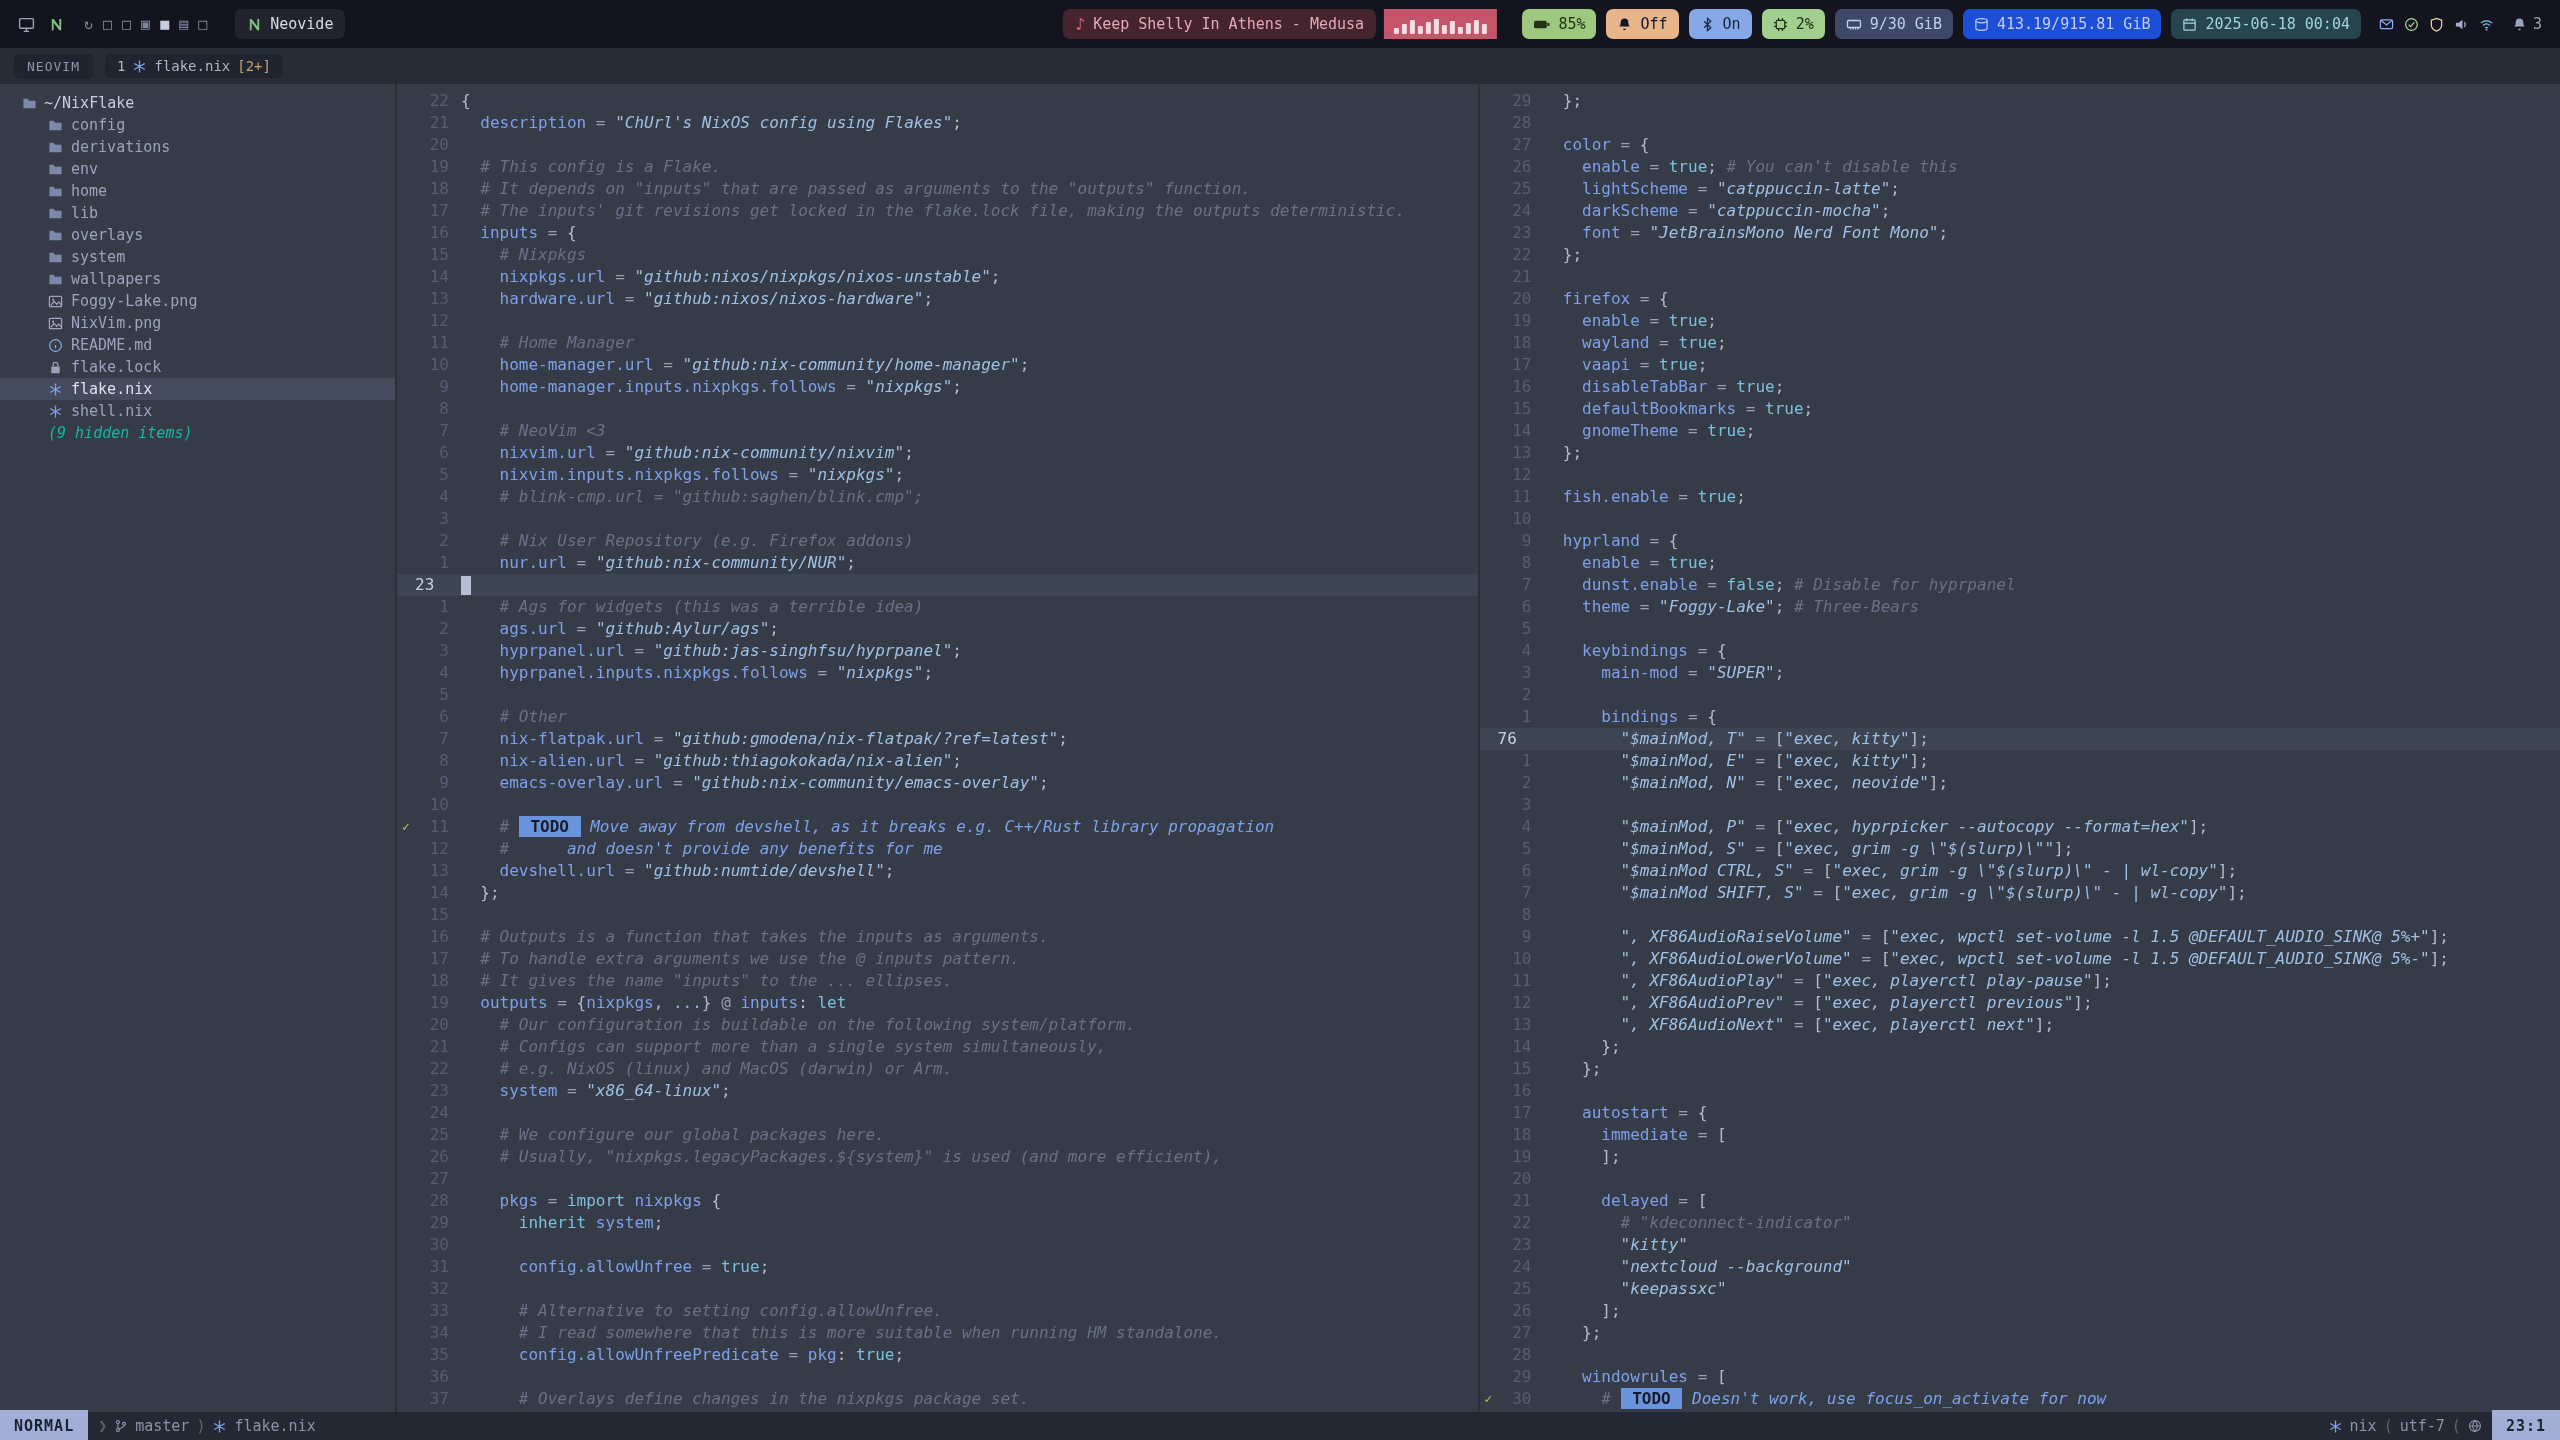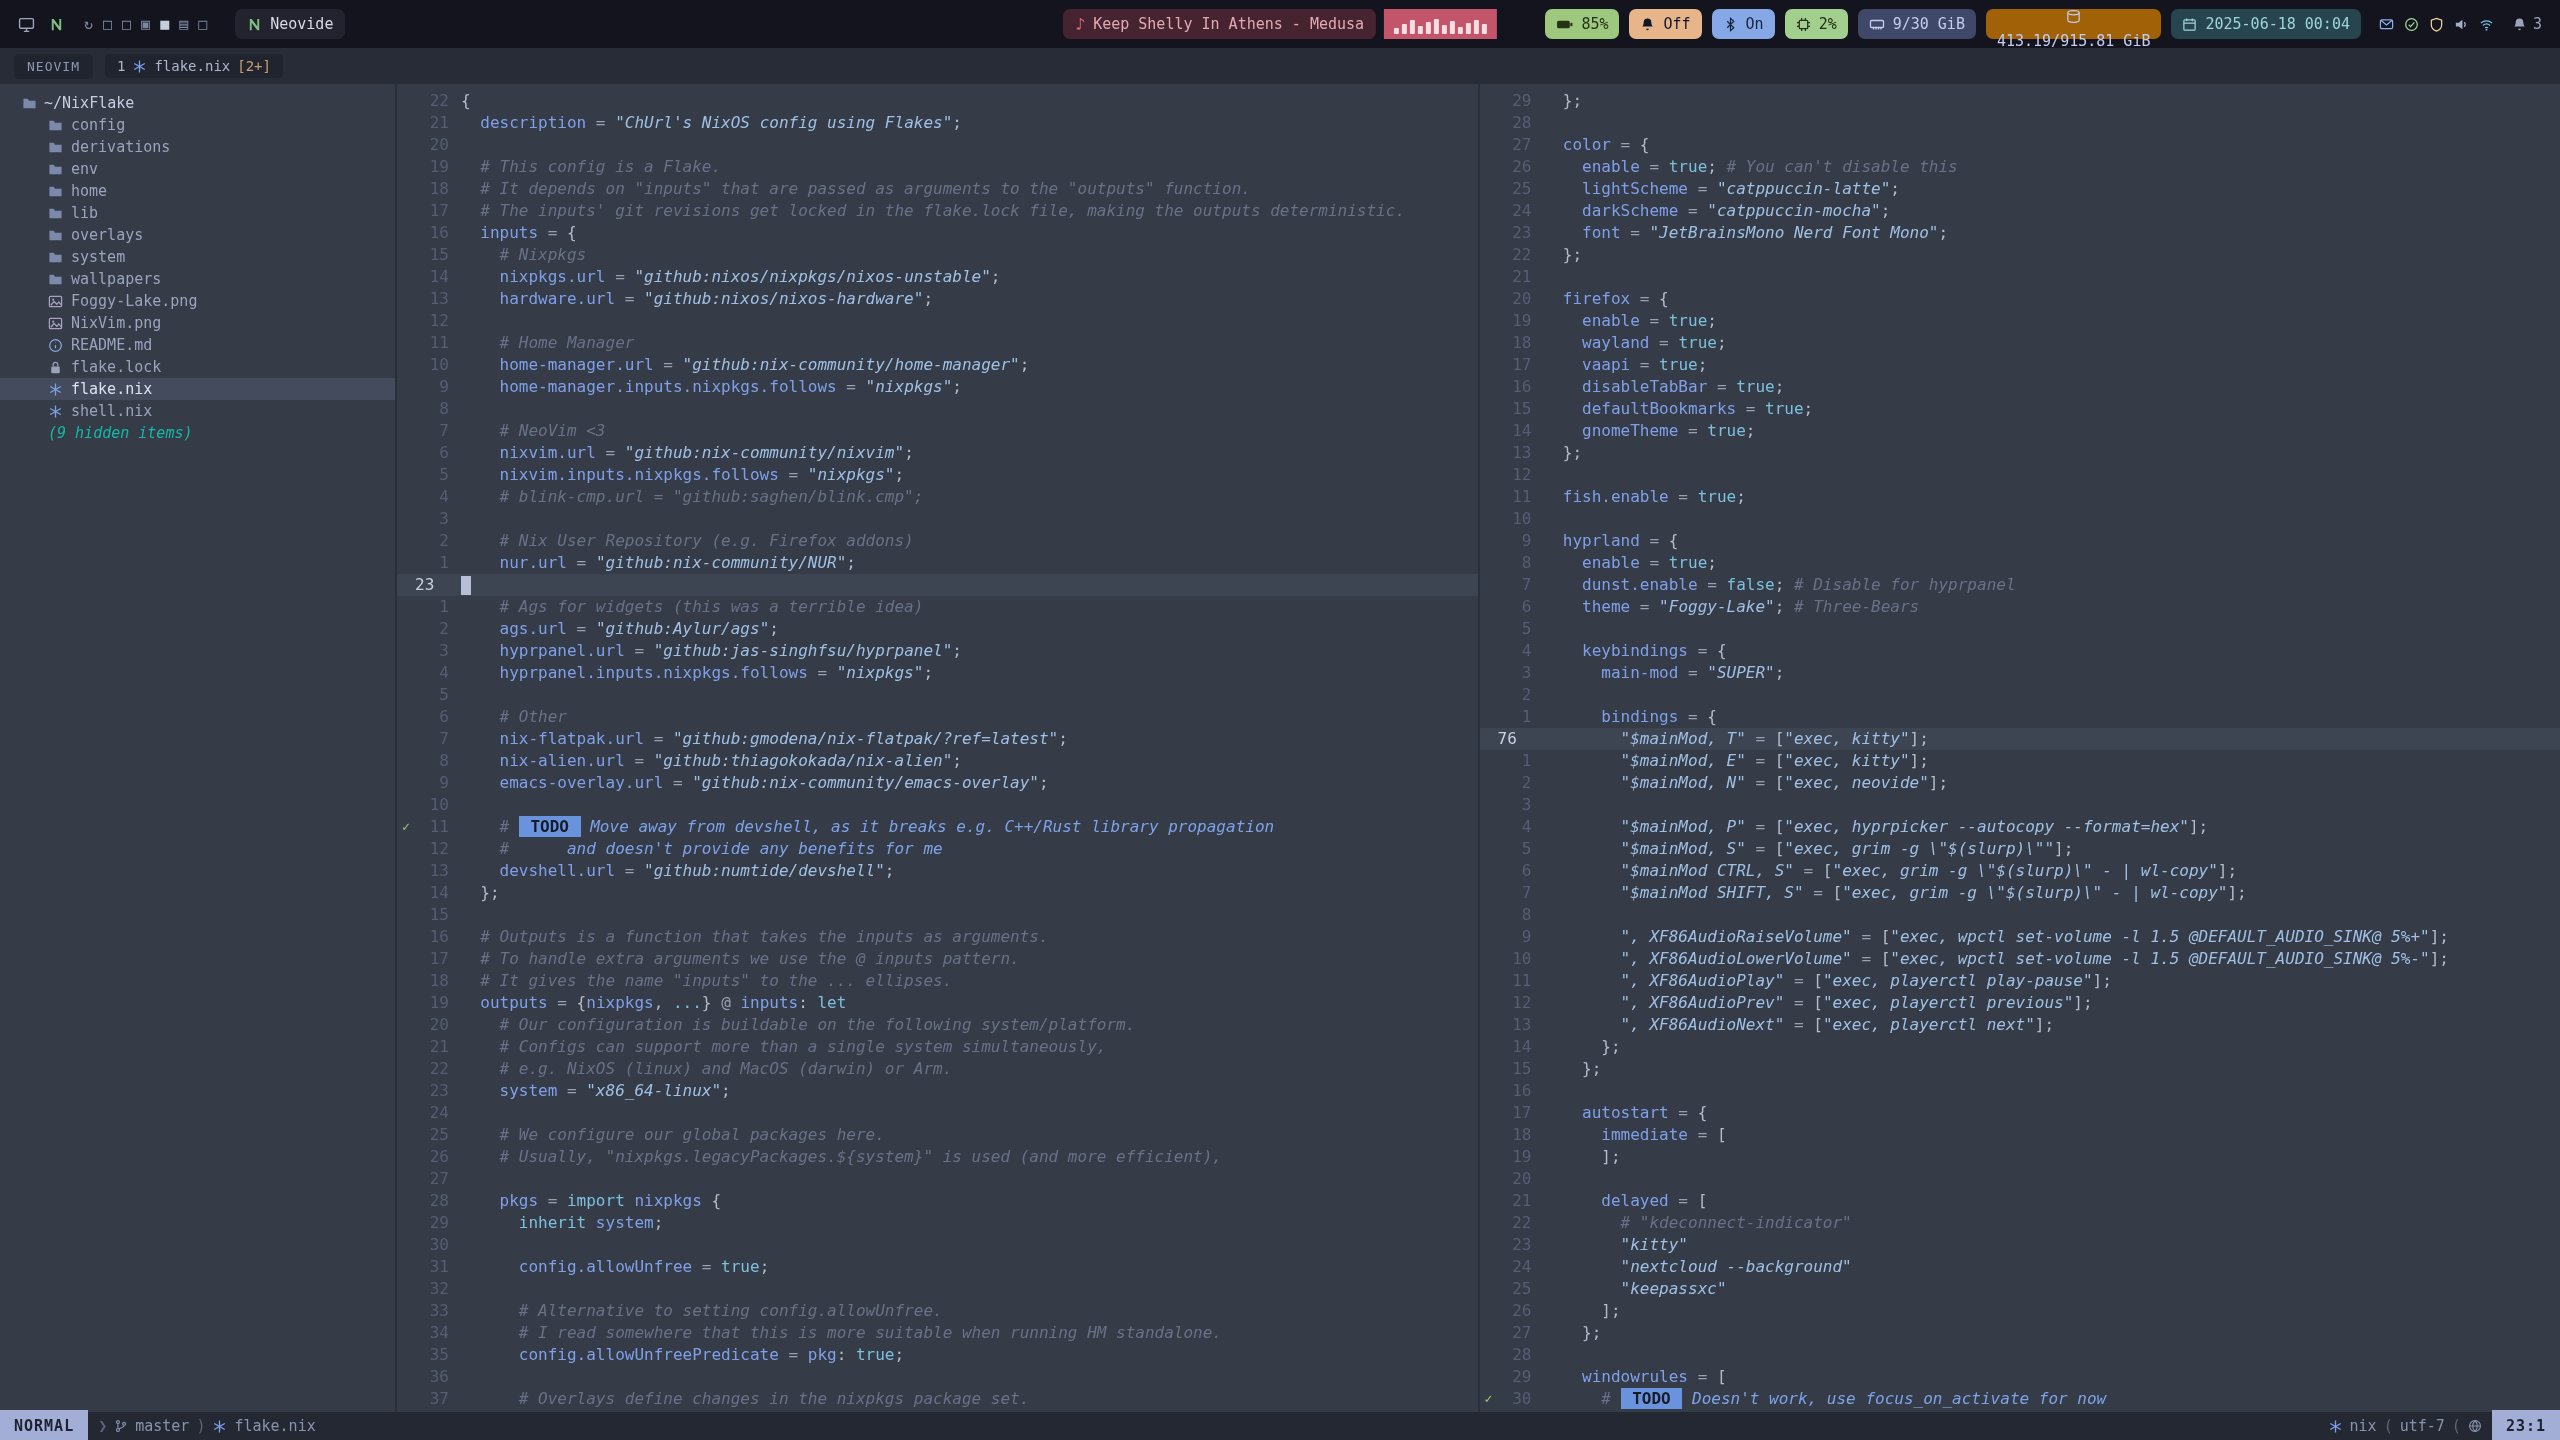--- a/index.html
+++ b/index.html
@@ -24,21 +24,21 @@
     padding:0 10px; height:30px; }
   .vbar { width:5px; background:#f6dde2; border-radius:1px; margin-bottom:5px; }
   .topbar-right { margin-left:auto; display:flex; align-items:center; gap:10px; }
   .badge { height:30px; border-radius:7px; display:flex; align-items:center;
     gap:8px; padding:0 11px; font-size:15px; }
   .badge.battery { background:#9ec87e; color:#243318; }
   .badge.notif   { background:#e8b48a; color:#0f172a; }
   .badge.bt      { background:#86a8e6; color:#182540; }
   .badge.cpu     { background:#a3cf8e; color:#223018; }
   .badge.mem     { background:#3f4869; color:#c3cdf0; }
-  .badge.disk    { background:#a16207; color:#c3cdf0;flex-direction:column; }
+  .badge.disk    { background:#1d4ed8; color:#c3cdf0; }
   .badge.clock   { background:#27454f; color:#9fd4dc; }
   .tray { display:flex; align-items:center; gap:10px; margin-left:8px; }
   .tray .i { cursor:default; }
   .ic-msg   { color:#8aadf4; } .ic-chk { color:#a6da95; } .ic-shld { color:#eed49f; }
   .ic-vol   { color:#a5adcb; } .ic-wifi { color:#7dc4e4; }
   .bell-group { display:flex; align-items:center; gap:6px; color:#9aa4bb; margin-left:8px; }
 
   .i { display:inline-flex; align-items:center; justify-content:center; }
   .i svg { display:block; }
 

